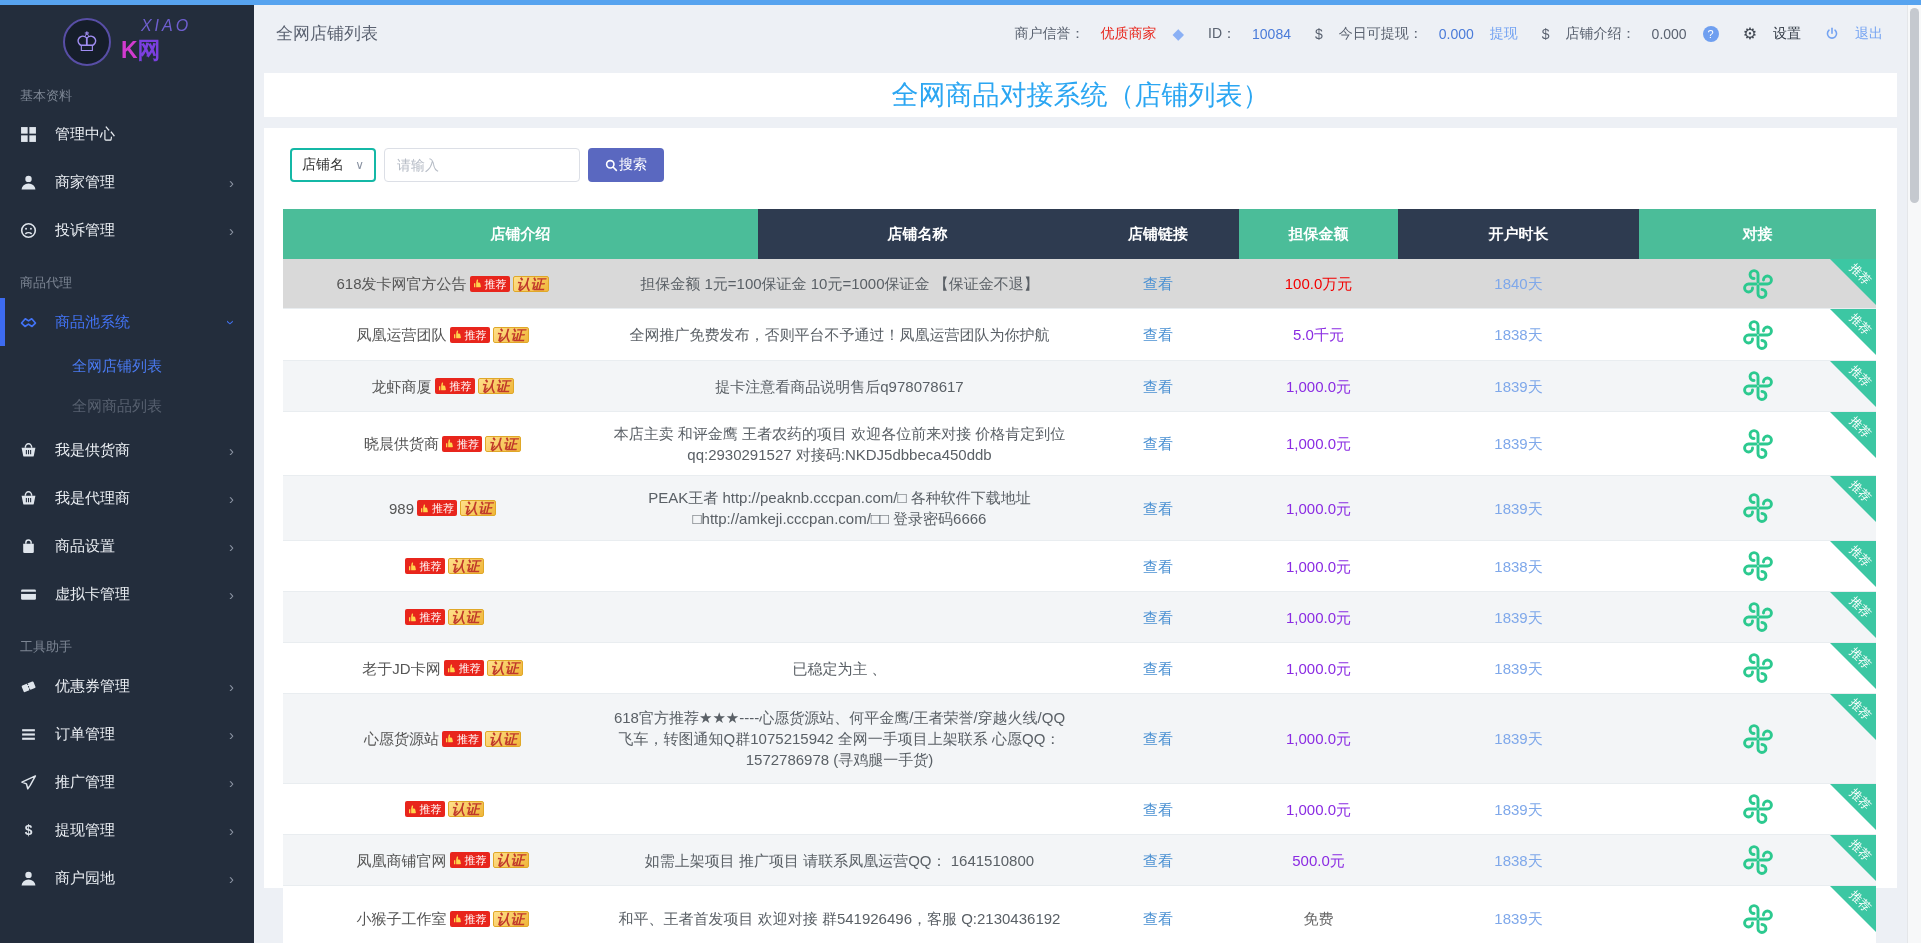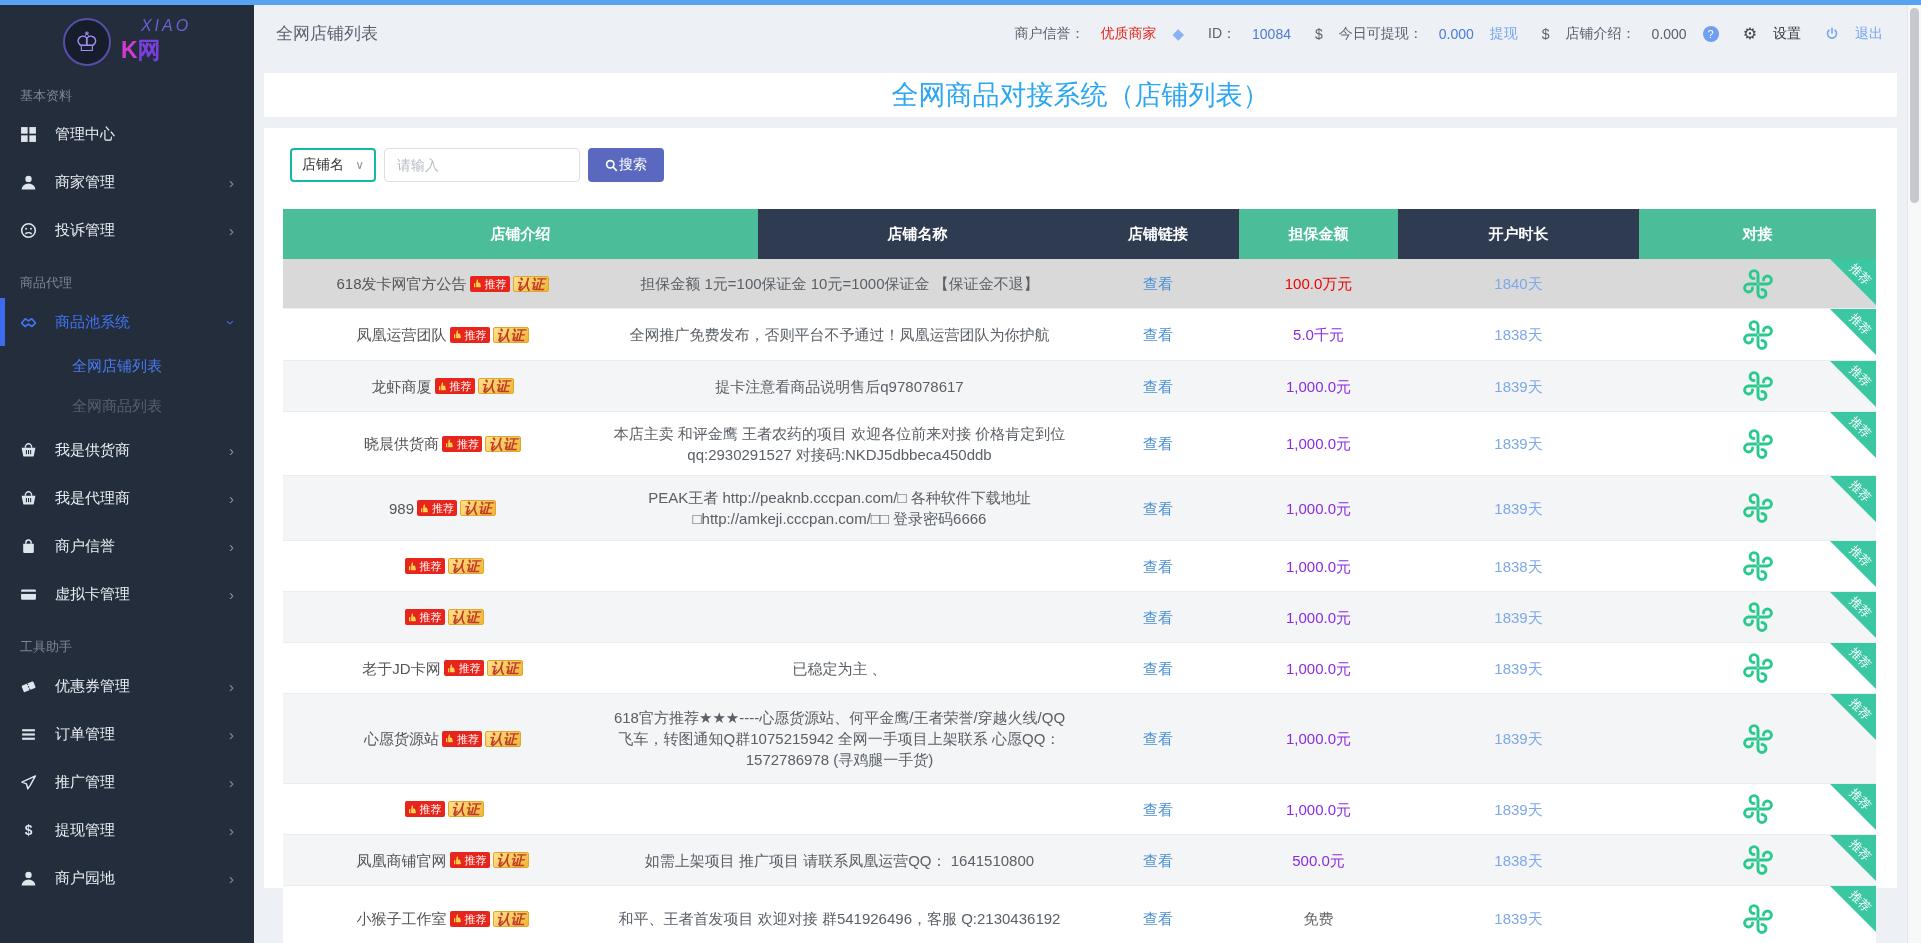--- a/index.html
+++ b/index.html
@@ -176,21 +176,21 @@
         <span>我是代理商</span>
         <span class="arrow">›</span>
       </div>
       <div class="side-item">
         <span class="s-icon">
           <svg viewBox="0 0 16 16">
             <path fill="currentColor" d="M3 5.3h10V13a1.2 1.2 0 0 1-1.2 1.2H4.2A1.2 1.2 0 0 1 3 13z"></path>
             <path fill="none" stroke="currentColor" stroke-width="1.4" d="M5.5 5.3V4.4a2.5 2.5 0 0 1 5 0v.9"></path>
           </svg>
         </span>
-        <span>商户信誉</span>
+        <span>商品设置</span>
         <span class="arrow">›</span>
       </div>
       <div class="side-item">
         <span class="s-icon">
           <svg viewBox="0 0 16 16">
             <rect x="1" y="3.4" width="14" height="9.6" rx="1.2" fill="currentColor"></rect>
             <rect x="1" y="5.4" width="14" height="2.1" fill="#232d3c"></rect>
           </svg>
         </span>
         <span>虚拟卡管理</span>

